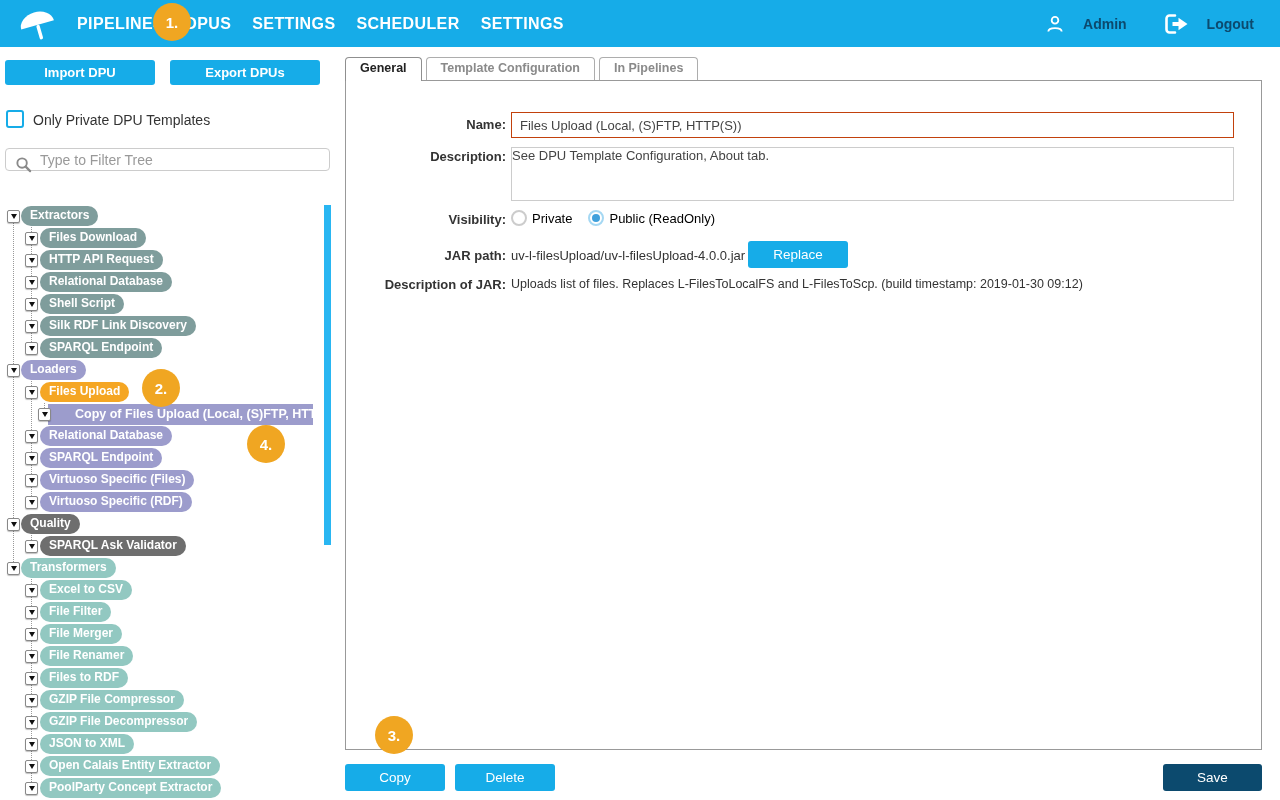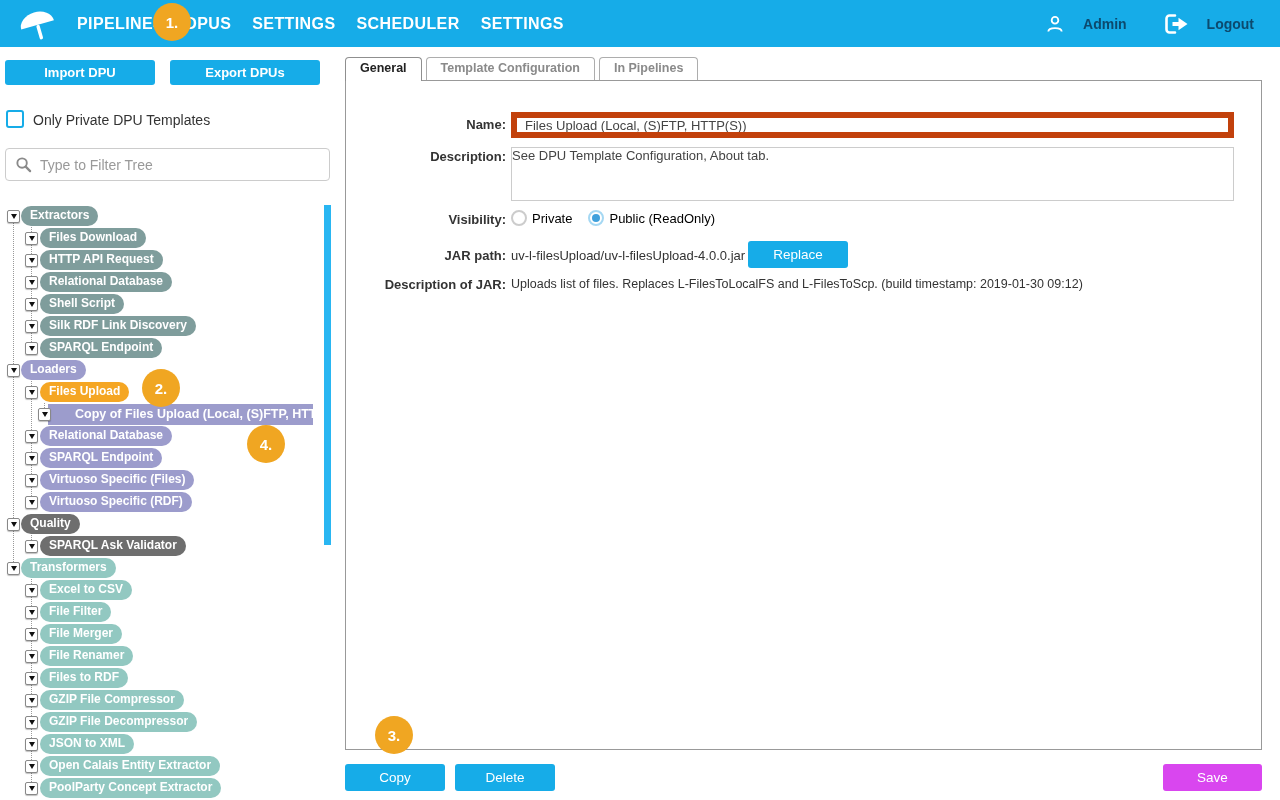--- a/index.html
+++ b/index.html
@@ -22,21 +22,21 @@
 
   
   .btn { background:#16ACE8; color:#fff; border:none; border-radius:3px; font-weight:bold;
          font-size:13px; font-family:"Liberation Sans",sans-serif; cursor:pointer; }
   .btn:disabled,{ cursor:default; }
   .btn-import { position:absolute; left:5px; top:60px; width:150px; height:25px; }
   .btn-export { position:absolute; left:170px; top:60px; width:150px; height:25px; }
   .cb-box { position:absolute; left:6px; top:110px; width:18px; height:18px; background:#fff;
             border:2px solid #16ACE8; border-radius:3px; cursor:pointer; }
   .cb-label { position:absolute; left:33px; top:112px; font-size:14px; color:#333; }
-  .filter-wrap { position:absolute; left:5px; top:148px; width:325px; height:33px; }
+  .filter-wrap { position:absolute; left:5px; top:148px; width:325px; height:23px; }
   .filter-wrap svg { position:absolute; left:10px; top:8px; }
   .filter-input { width:100%; height:100%; border:1px solid #ccc; border-radius:4px; padding:0 8px 0 34px;
                   font-size:14px; color:#444; font-family:"Liberation Sans",sans-serif; outline:none; }
   .filter-input::placeholder { color:#999; }
 
   
   .tree { position:absolute; left:0; top:205px; width:340px; height:595px; overflow:hidden; }
   .guide { position:absolute; width:0; border-left:1px dotted #999; }
   .trow { position:relative; height:22px; display:flex; align-items:center; }
   .expander { position:absolute; width:13px; height:13px; background:#fff; border:1px solid #888;
@@ -58,42 +58,42 @@
   
   .tabs { position:absolute; left:345px; top:57px; display:flex; gap:4px; z-index:3; }
   .tab { height:23px; line-height:21px; padding:0 14px; background:#fff; border:1px solid #adadad;
          border-bottom:none; border-radius:4px 4px 0 0; color:#8a8a8a; font-size:12.5px;
          font-weight:bold; cursor:pointer; }
   .tab.active { height:24px; border-color:#8f8f8f; color:#222; }
   .panel { position:absolute; left:345px; top:80px; width:917px; height:670px; background:#fff;
            border:1px solid #999; z-index:1; }
   .flabel { position:absolute; left:10px; width:150px; text-align:right; font-size:13px;
             font-weight:bold; color:#333; }
-  .name-input { position:absolute; left:165px; top:31px; width:723px; height:26px; border:6px solid #c2410c;
+  .name-input { position:absolute; left:165px; top:31px; width:723px; height:26px; border:1px solid #c2410c;
                 padding:0 8px; font-size:13px; color:#444; font-family:"Liberation Sans",sans-serif; outline:none; }
   .desc-area { position:absolute; left:165px; top:66px; width:723px; height:54px; border:1px solid #ccc;
                font-size:13px; color:#444; font-family:"Liberation Sans",sans-serif;
                resize:none; outline:none; }
   .vis-row { position:absolute; left:165px; top:129px; display:flex; align-items:center; gap:16px; }
   .radio-opt { display:flex; align-items:center; gap:5px; cursor:default; }
   .radio { width:16px; height:16px; border-radius:50%; border:2px solid #ccc; background:#fff;
            display:flex; align-items:center; justify-content:center; }
   .radio .dot { width:8px; height:8px; border-radius:50%; background:transparent; }
   .radio-opt.selected .radio { border-color:#A5D8F3; }
   .radio-opt.selected .radio .dot { background:#3FA0DC; }
   .radio-label { font-size:13px; color:#000000; }
   .jar-value { position:absolute; left:165px; top:167px; font-size:13px; color:#333; }
   .btn-replace { position:absolute; left:402px; top:160px; width:100px; height:27px; font-weight:normal; font-size:13.5px; }
   .jar-desc { position:absolute; left:165px; top:196px; width:745px; font-size:12.5px; color:#333; }
   .lbl-name { top:36px; } .lbl-desc { top:68px; } .lbl-vis { top:131px; } .lbl-jar { top:167px; } .lbl-jardesc { top:196px; }
 
   
   .btn-copy   { position:absolute; left:345px; top:764px; width:100px; height:27px; font-weight:normal; font-size:13.5px; }
   .btn-delete { position:absolute; left:455px; top:764px; width:100px; height:27px; font-weight:normal; font-size:13.5px; }
-  .btn-save   { position:absolute; left:1163px; top:764px; width:99px; height:27px; background:#d946ef;
+  .btn-save   { position:absolute; left:1163px; top:764px; width:99px; height:27px; background:#0c4a6e;
                 color:#fff; font-weight:normal; font-size:13.5px; cursor:default; }
 </style>
 </head>
 <body>
 
 <div class="stage">
 
   <div class="nav">
     <div class="logo">
       <svg width="42" height="40" viewBox="0 0 42 40">

